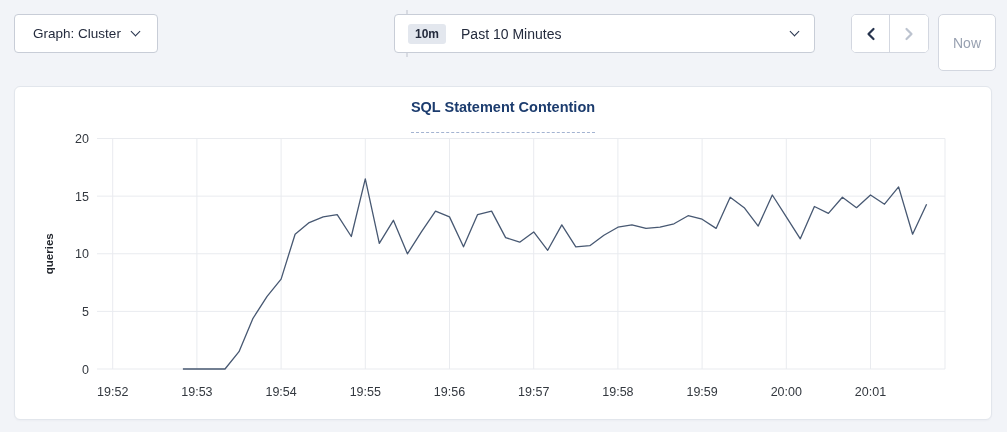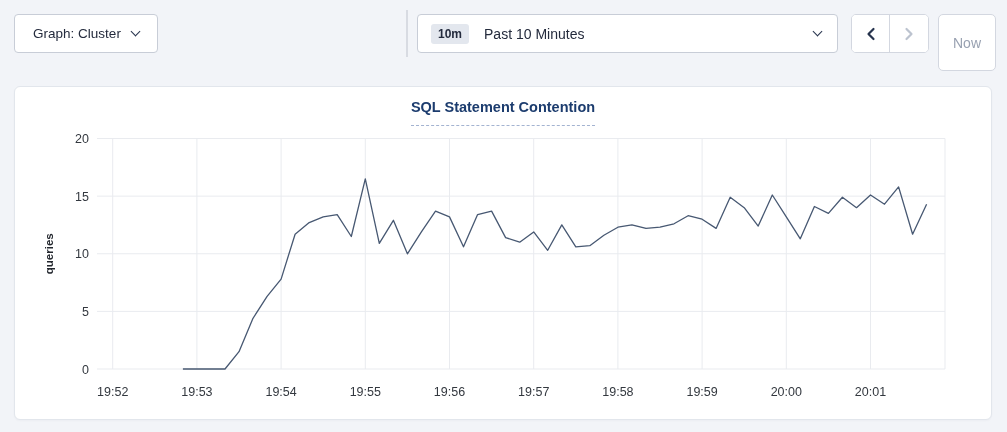--- a/index.html
+++ b/index.html
@@ -22,21 +22,21 @@
   }
   .dd-graph { left:14px; width:144px; }
   .dd-dash  { left:185px; width:184px; }
   .chev {
     width:7px; height:7px;
     border-right:1.6px solid #26334d; border-bottom:1.6px solid #26334d;
     transform:rotate(45deg); margin-top:-4px; flex:0 0 auto;
   }
   .vdiv { position:absolute; left:406px; top:10px; width:1.5px; height:47px; background:#d8dbe2; }
   .timebox {
-    position:absolute; left:417px; top:14px; width:421px; height:39px;
+    position:absolute; left:394px; top:14px; width:421px; height:39px;
     background:#fff; border:1px solid #c8cdd7; border-radius:4px;
     display:flex; align-items:center; cursor:pointer; padding:0 16px 0 13px;
   }
   .badge {
     background:#e3e7ee; color:#242b3d; font-weight:bold; font-size:12px;
     padding:3px 7px; border-radius:3px; margin-right:15px;
   }
   .timelabel { font-size:14px; color:#242b3d;text-align:center; }
   .timebox .chev { margin-left:auto; }
   .arrowgroup {
@@ -57,21 +57,21 @@
   }
   
   .card {
     position:absolute; left:14px; top:86px; width:978px; height:334px;
     background:#fff; border:1px solid #e2e6ec; border-radius:6px;
     box-shadow:0 1px 2px rgba(20,30,60,0.03);
   }
   .title-row { position:absolute; left:0; top:11px; width:100%; text-align:center; }
   .chart-title {
     display:inline-block; font-size:14.5px; font-weight:bold; color:#1c3c6e;
-    padding-bottom:10px; border-bottom:1px dashed #a3b3d1; cursor:pointer;
+    padding-bottom:17px; border-bottom:1px dashed #a3b3d1; cursor:pointer;
   }
   svg.chart { position:absolute; left:0; top:0; width:978px; height:333px; }
   .tick-label { font:12.5px "Liberation Sans", sans-serif; fill:#33383f; }
   .y-title { font:bold 11.5px "Liberation Sans", sans-serif; fill:#23272e; }
 </style>
 </head>
 <body>
 
 <div class="toolbar">
   <button class="dd-btn dd-graph">

